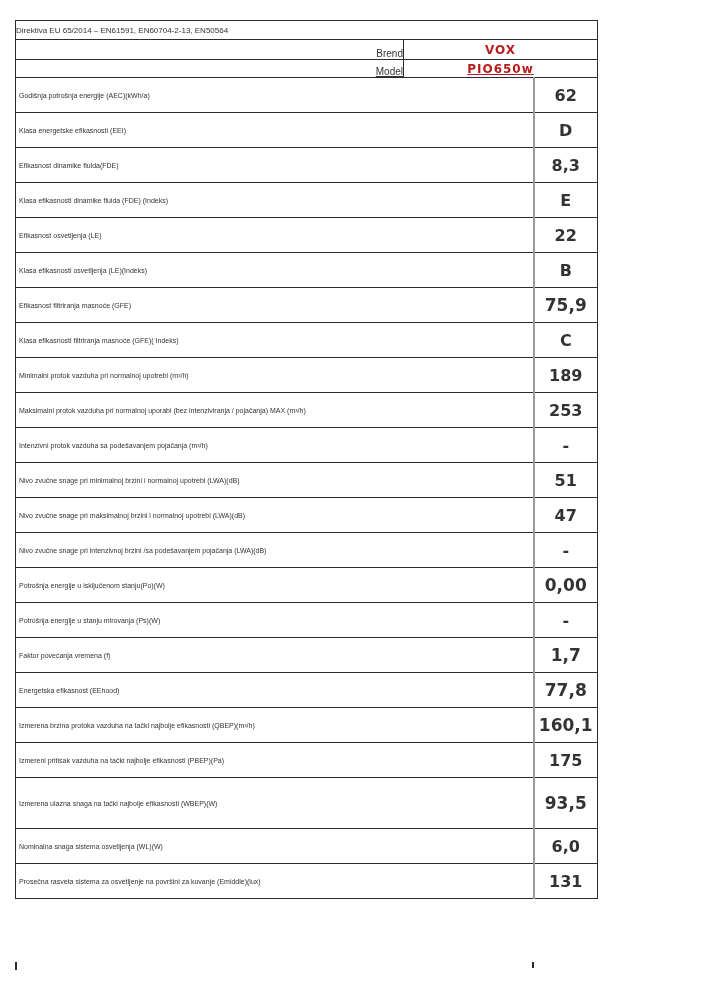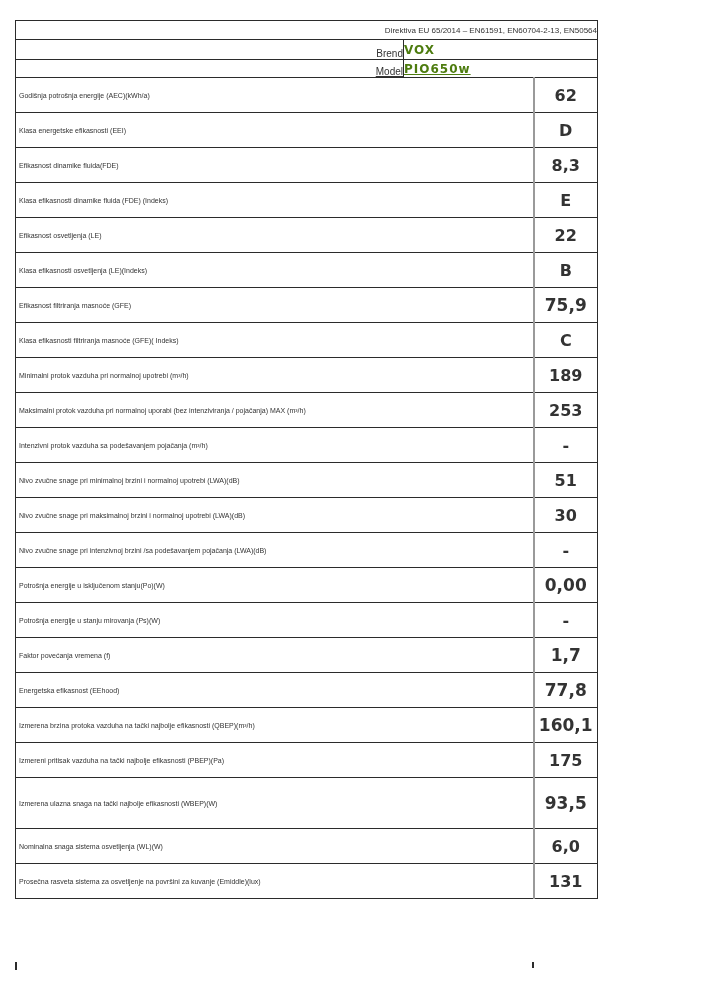--- a/index.html
+++ b/index.html
@@ -30,31 +30,31 @@
       text-align: center; font-weight: bold;
       font-size: 16px; color: #333;
       font-family: "DejaVu Sans", sans-serif;
     }
     td.val.big { font-size: 17px; }
     tr.h36 td { height: 34px; }
     tr.h52 td { height: 50px; }
 
     td.directive {
       height: 18px; border: 1.5px solid #2b2b2b;
-      text-align: right; font-size: 8px; color: #333;
+      text-align: left; font-size: 8px; color: #333;
     }
     td.toplbl {
       border-left: 1.5px solid #2b2b2b;
       border-right: 1.5px solid #2b2b2b;
       font-size: 10px; color: #333; padding-left: 3px; vertical-align: bottom; text-align: right;
     }
     td.topval {
       border-right: 1.5px solid #2b2b2b;
-      font-weight: bold; font-size: 12px; letter-spacing: 1px;
-      font-family: "DejaVu Sans", sans-serif; color: #4d7c0f;
+      text-align: center; font-weight: bold; font-size: 12px; letter-spacing: 1px;
+      font-family: "DejaVu Sans", sans-serif; color: #b91c1c;
     }
     tr.brand td { height: 19px; }
     tr.model td { height: 17px; text-decoration: underline; }
     td.section {
       height: 36px; border-left: 1.5px solid #2b2b2b; border-right: 1.5px solid #2b2b2b;
       text-align: center; vertical-align: top; padding-top: 4px;
       font-size: 9px; font-weight: bold; color: #333;
     }
     .tick {
       position: absolute; width: 1.5px; background: #2b2b2b;
@@ -126,21 +126,21 @@
       <tr class="h36">
         <td class="lbl" colspan="2">Intenzivni protok vazduha sa podešavanjem pojačanja (m³/h)</td>
         <td class="val">-</td>
       </tr>
       <tr class="h36">
         <td class="lbl" colspan="2">Nivo zvučne snage pri minimalnoj brzini i normalnoj upotrebi (LWA)(dB)</td>
         <td class="val">51</td>
       </tr>
       <tr class="h36">
         <td class="lbl" colspan="2">Nivo zvučne snage pri maksimalnoj brzini i normalnoj upotrebi (LWA)(dB)</td>
-        <td class="val">30</td>
+        <td class="val">47</td>
       </tr>
       <tr class="h36">
         <td class="lbl" colspan="2">Nivo zvučne snage pri intenzivnoj brzini /sa podešavanjem pojačanja (LWA)(dB)</td>
         <td class="val">-</td>
       </tr>
       <tr class="h36">
         <td class="lbl" colspan="2">Potrošnja energije u isključenom stanju(Po)(W)</td>
         <td class="val big">0,00</td>
       </tr>
       <tr class="h36">

